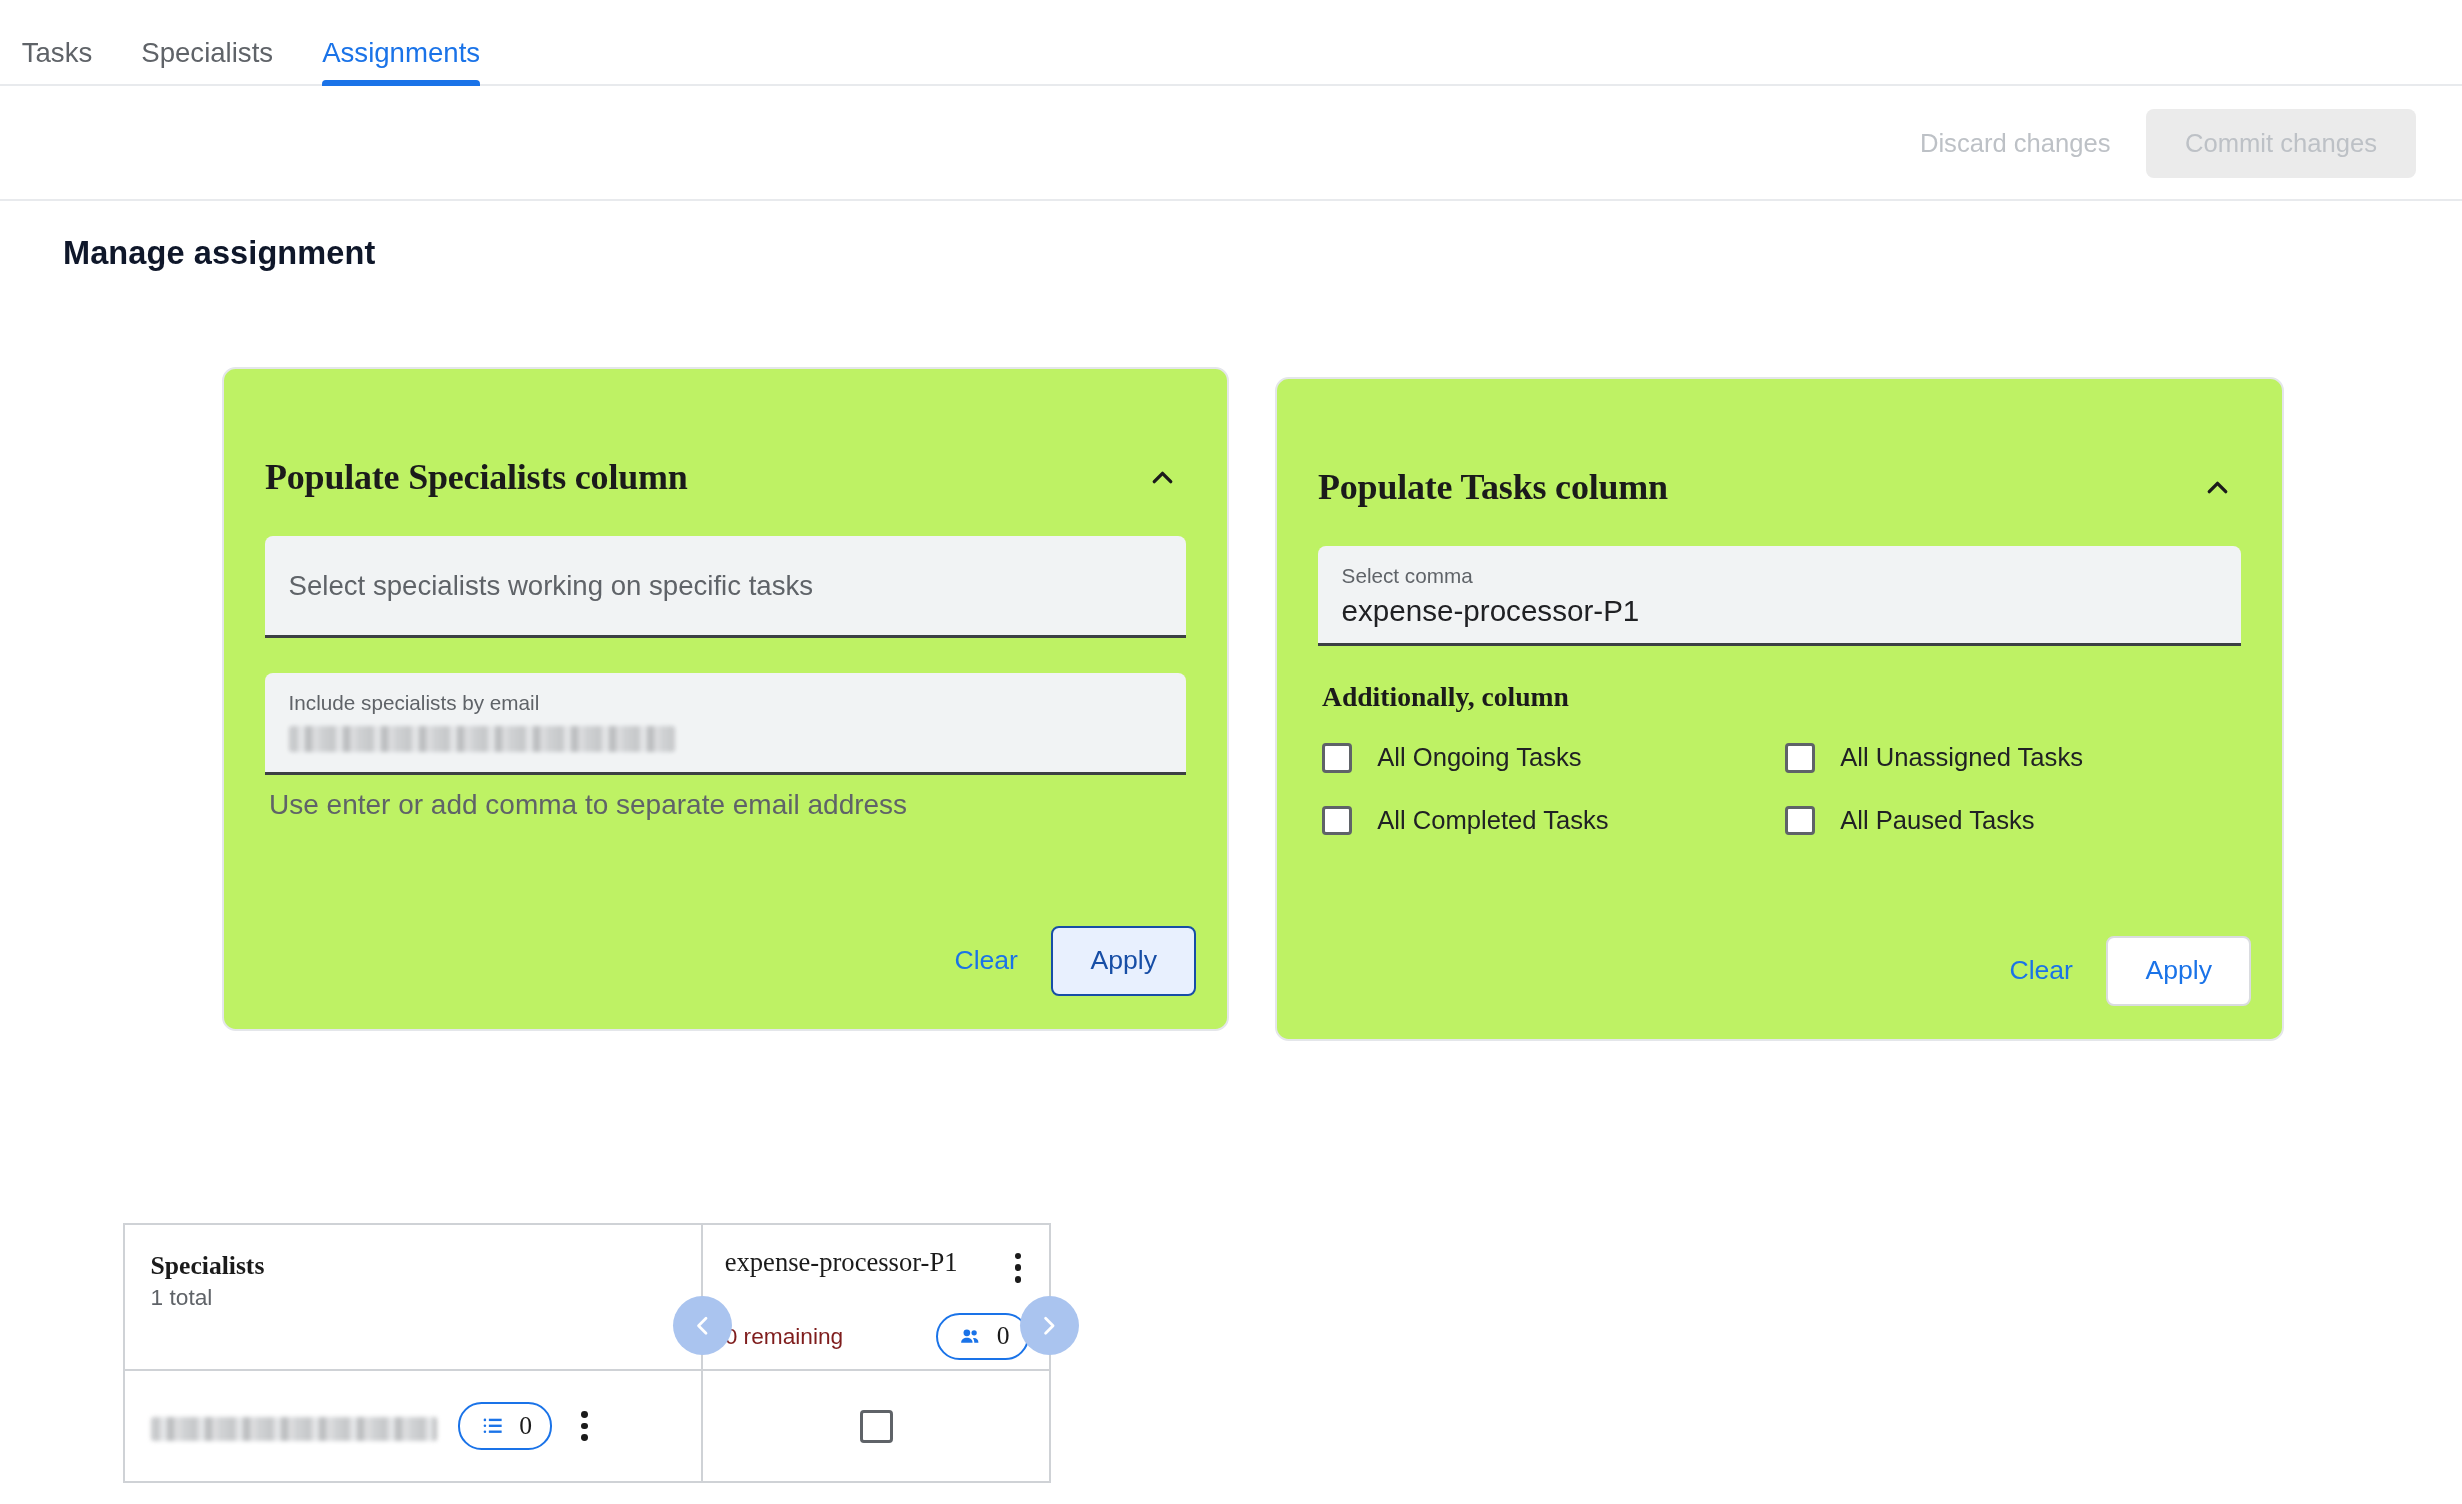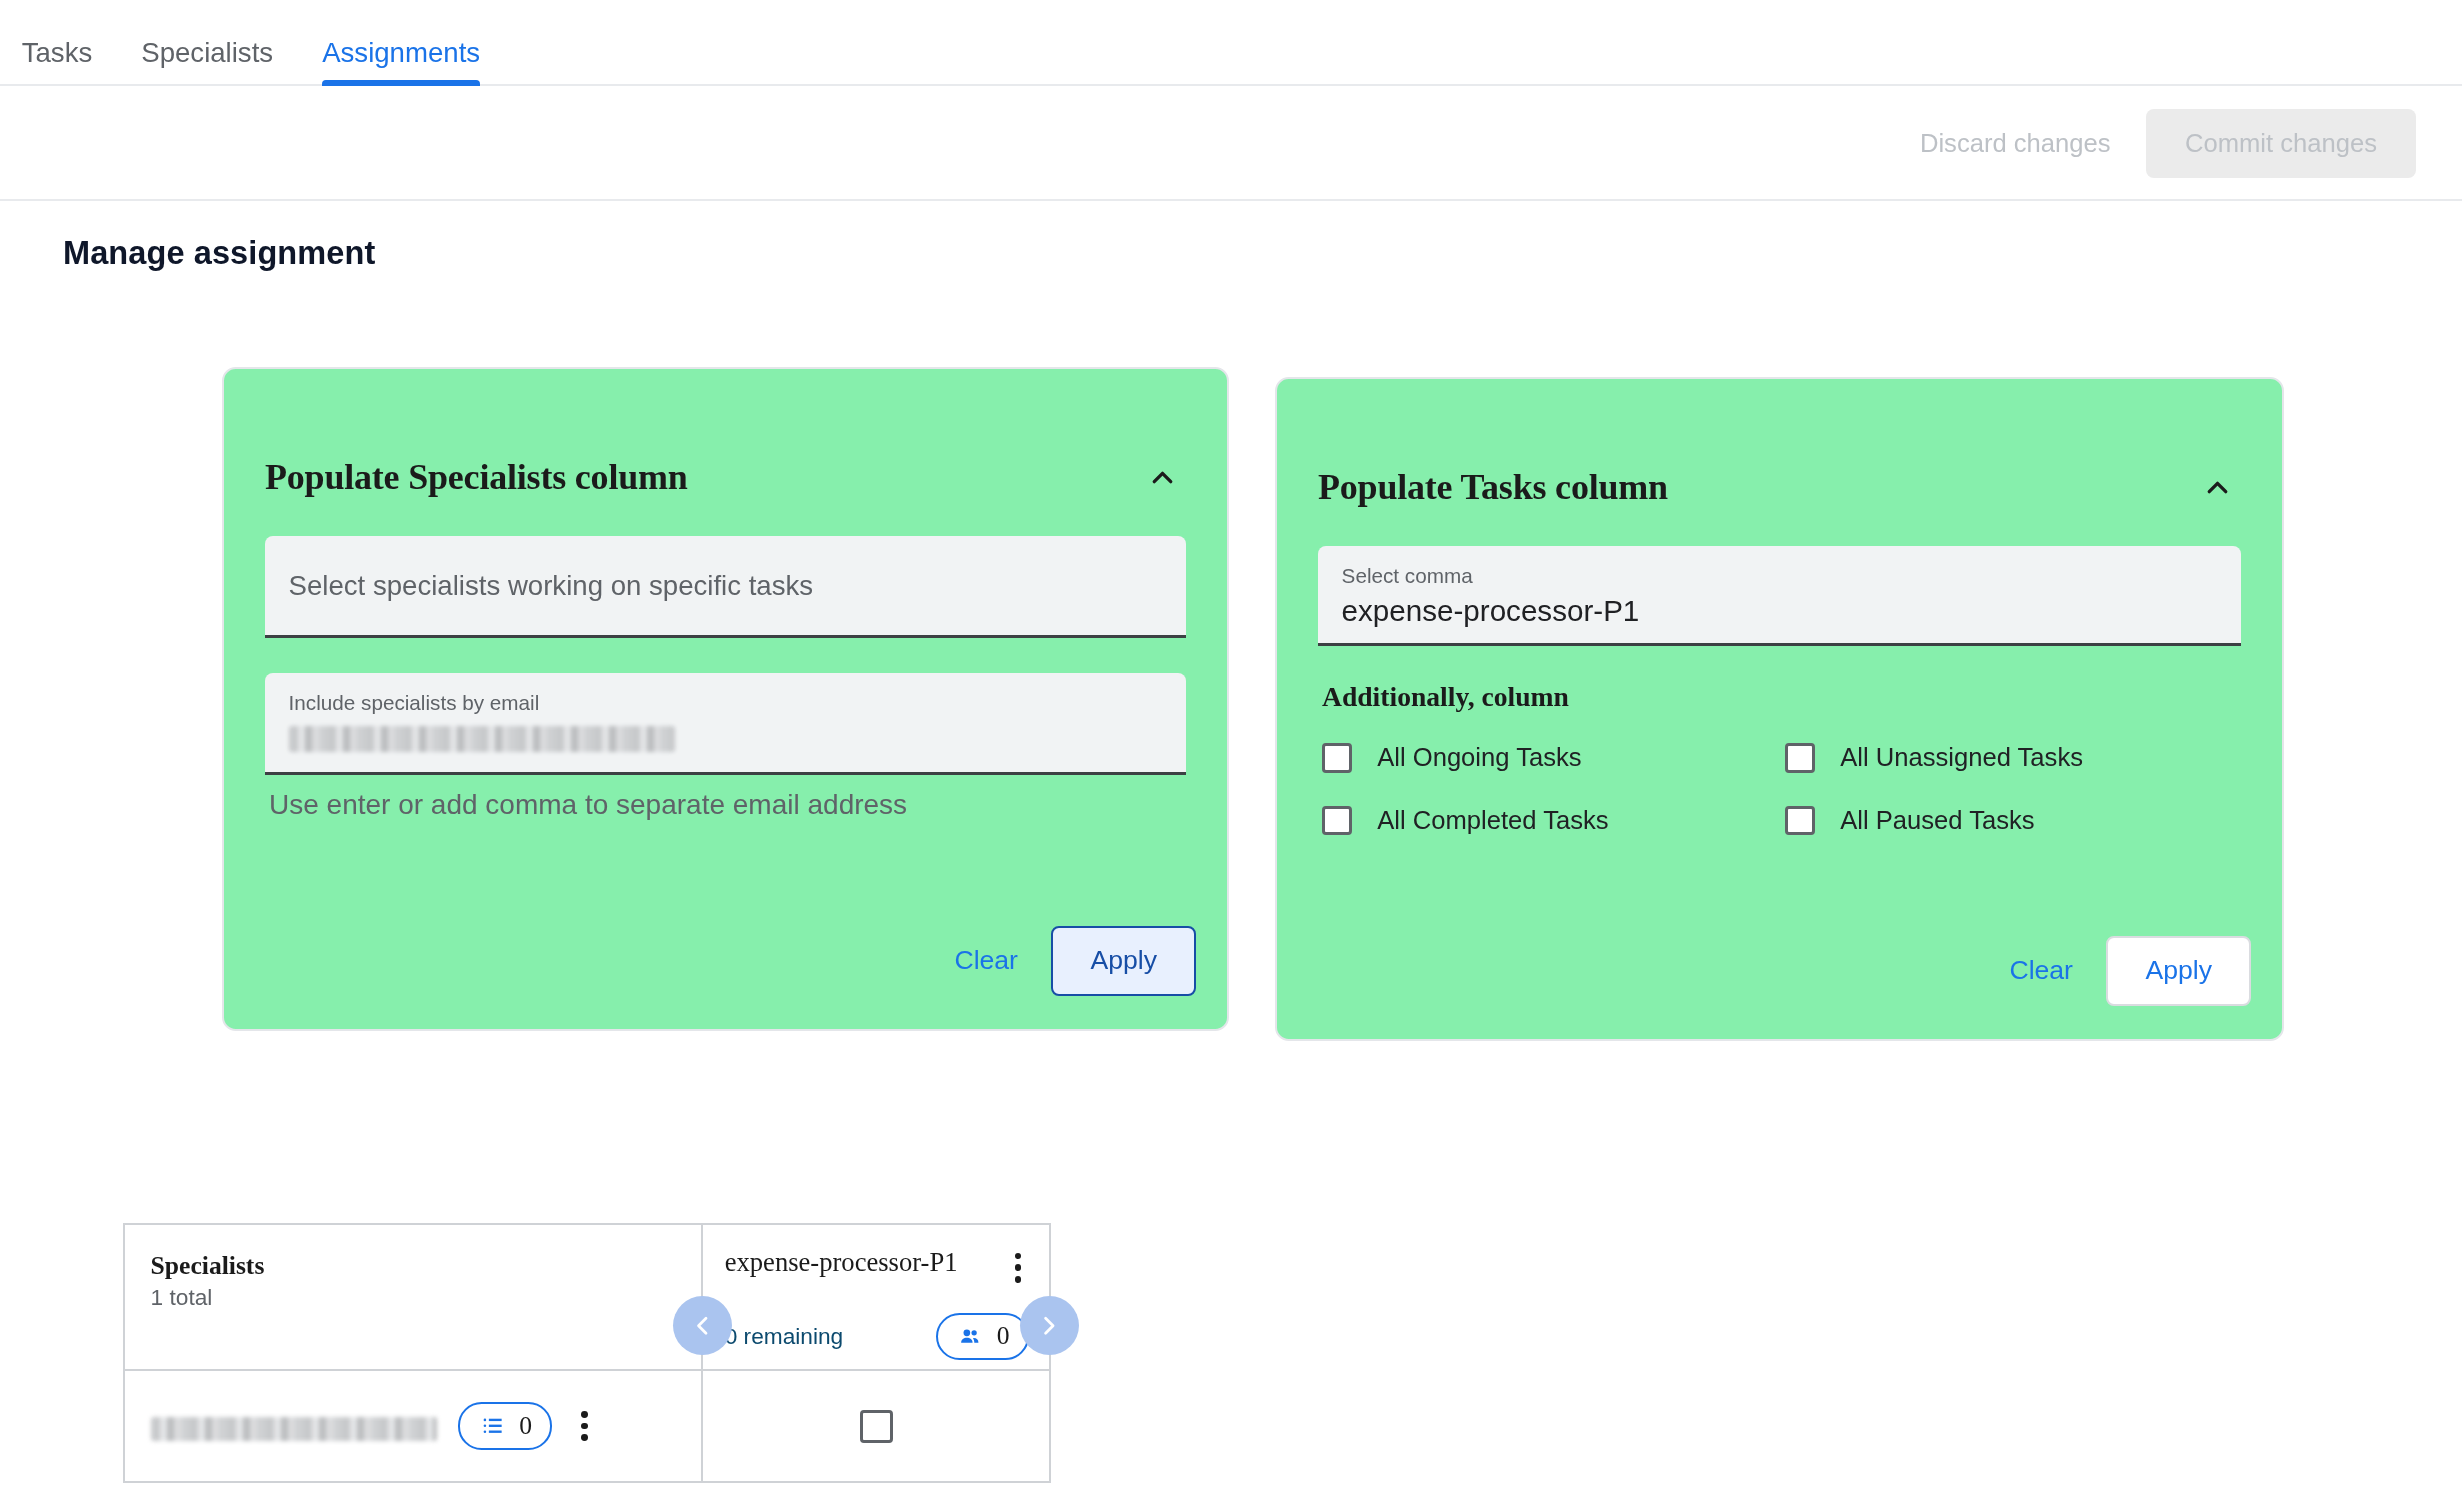--- a/index.html
+++ b/index.html
@@ -58,21 +58,21 @@
   
   .page-title {
     position: absolute; top: 235px; left: 63px;
     font-size: 32.5px; font-weight: 700; color: #0f172a;
     letter-spacing: 0.1px;
   }
 
   
   .card {
     position: absolute;
-    background: #86efac;
+    background: #bef264;
     border: 2px solid #e4e6ea;
     border-radius: 13.8px;
   }
   #card-specialists { left: 222px; top: 367px; width: 1007px; height: 664px; }
   #card-tasks       { left: 1275px; top: 367px; width: 1009px; height: 664px; margin-top: 10px; }
 
   .card-head {
     display: flex; align-items: center; justify-content: space-between;
     padding: 0 41px; height: 118px; margin-top: 49px;
   }
@@ -179,21 +179,21 @@
   .cell-head-b { height: 146px; position: relative; padding: 21.7px 0 0 0 !important; }
   .task-line { display: flex; align-items: flex-start; justify-content: space-between; padding: 0 19.7px 0 21.7px; }
   .task-name { font-family: "Liberation Serif", serif; font-size: 26.6px; color: #1b1b1b; }
   .kebab { display: flex; flex-direction: column; gap: 4.9px; padding: 5.9px 7.9px; cursor: pointer; }
   .kebab i { width: 6.9px; height: 6.9px; border-radius: 50%; background: #1b1b1b; display: block; }
 
   .remain-line {
     display: flex; align-items: center; justify-content: space-between;
     padding: 0 19.7px 0 21.7px; margin-top: 23.6px;
   }
-  .remain-txt { font-size: 22.7px; color: #0c4a6e; }
+  .remain-txt { font-size: 22.7px; color: #7f1d1d; }
 
   .pill {
     display: inline-flex; align-items: center; gap: 11.8px;
     border: 2px solid #1a73e8; border-radius: 23.6px;
     padding: 6.9px 17.7px; background: #fff; cursor: pointer;
   }
   .pill-num { font-size: 25.6px; color: #1b1b1b; font-family: "Liberation Serif", serif; }
 
   .cell-row-a { height: 110px; }
   .row-inner {

